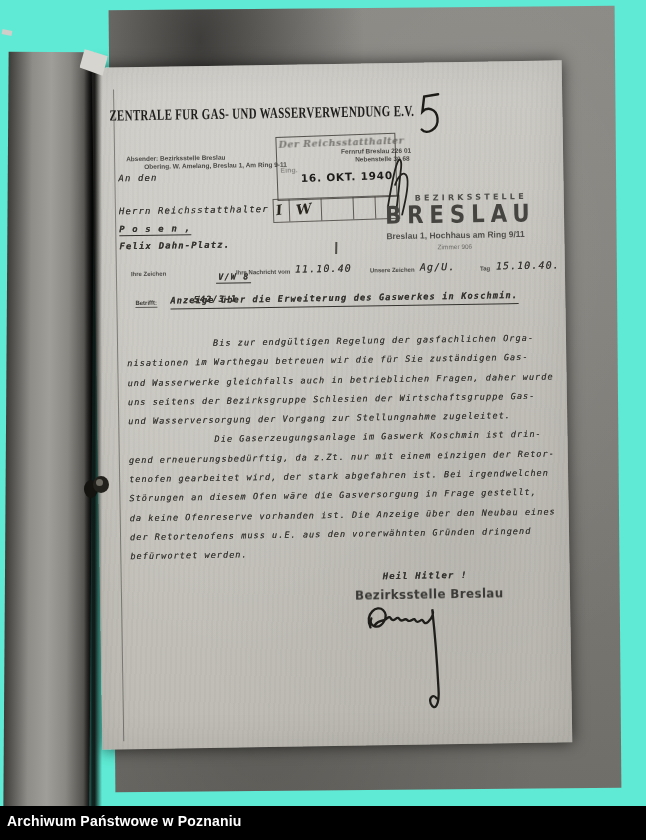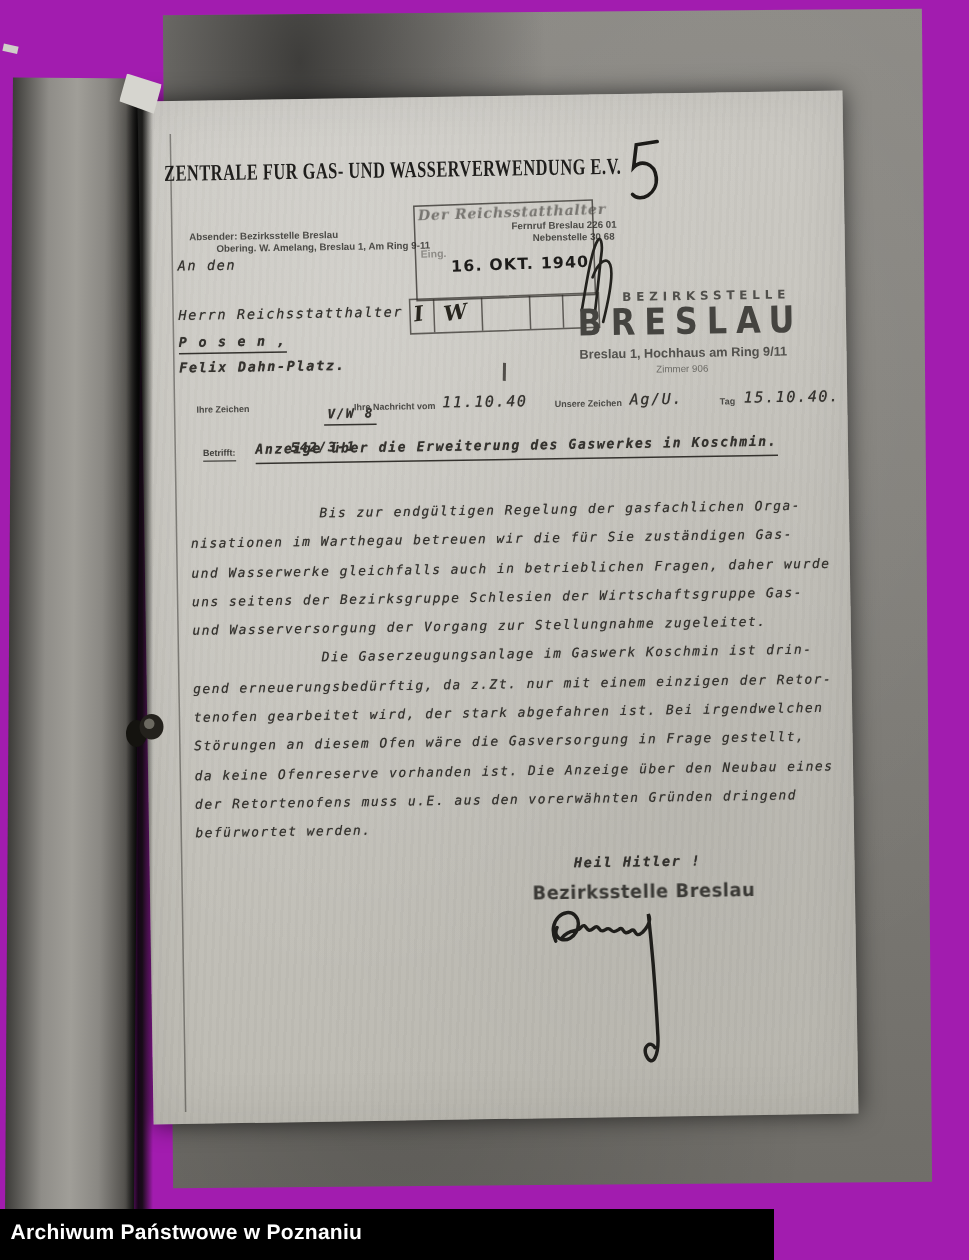--- a/index.html
+++ b/index.html
@@ -1,16 +1,16 @@
 <!DOCTYPE html>
 <html><head>
 <meta charset="utf-8">
 <style>
   html,body{margin:0;padding:0;background:#000;}
-  .photo{position:relative;width:646px;height:840px;background:#a21caf;overflow:hidden;
+  .photo{position:relative;width:646px;height:840px;background:#5eead4;overflow:hidden;
          font-family:"Liberation Sans",sans-serif;}
 
   
   .left-page-edge{position:absolute;left:6px;top:52px;width:86px;height:756px;
     background:linear-gradient(90deg,#3c3b38 0%,#8f8d88 28%,#a09e98 50%,#8a8883 72%,#55534f 92%,#2b2a28 100%);
     transform:rotate(.4deg);}
   .edge-speck{position:absolute;left:2px;top:30px;width:10px;height:5px;background:#cfcec8;transform:rotate(12deg);}
   .backing-sheet{position:absolute;left:112px;top:8px;width:506px;height:782px;
     background:
       radial-gradient(ellipse at 18% 4%, rgba(0,0,0,.55), transparent 28%),
@@ -96,21 +96,21 @@
 
   
   .salute{position:absolute;left:283px;top:508px;}
   .office-stamp{position:absolute;left:255px;top:524px;font-family:"DejaVu Sans",sans-serif;font-weight:bold;
     font-size:12.5px;letter-spacing:.4px;color:#3b3a36;filter:blur(.3px);white-space:nowrap;transform:scaleX(.95);transform-origin:left top;}
   .signature{position:absolute;left:262px;top:540px;}
 
   .num5{position:absolute;left:326px;top:29px;}
 
   
-  .caption-bar{position:absolute;left:0;top:806px;width:516px;height:34px;background:#000;z-index:10;}
+  .caption-bar{position:absolute;left:0;top:806px;width:646px;height:34px;background:#000;z-index:10;}
   .caption-bar span{position:absolute;left:7px;top:7px;color:#fff;font-weight:bold;font-size:14px;letter-spacing:.2px;}
 </style>
 </head>
 <body>
 
 <div class="photo">
 
   <div class="left-page-edge"></div>
   <div class="edge-speck"></div>
   <div class="backing-sheet"></div>

